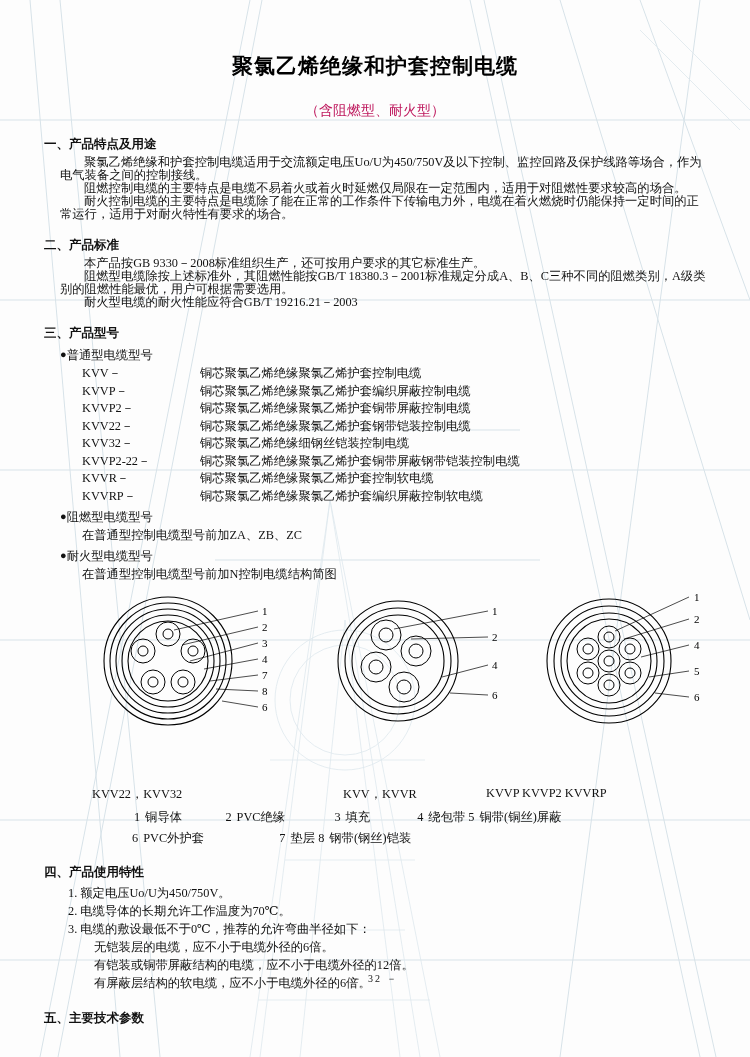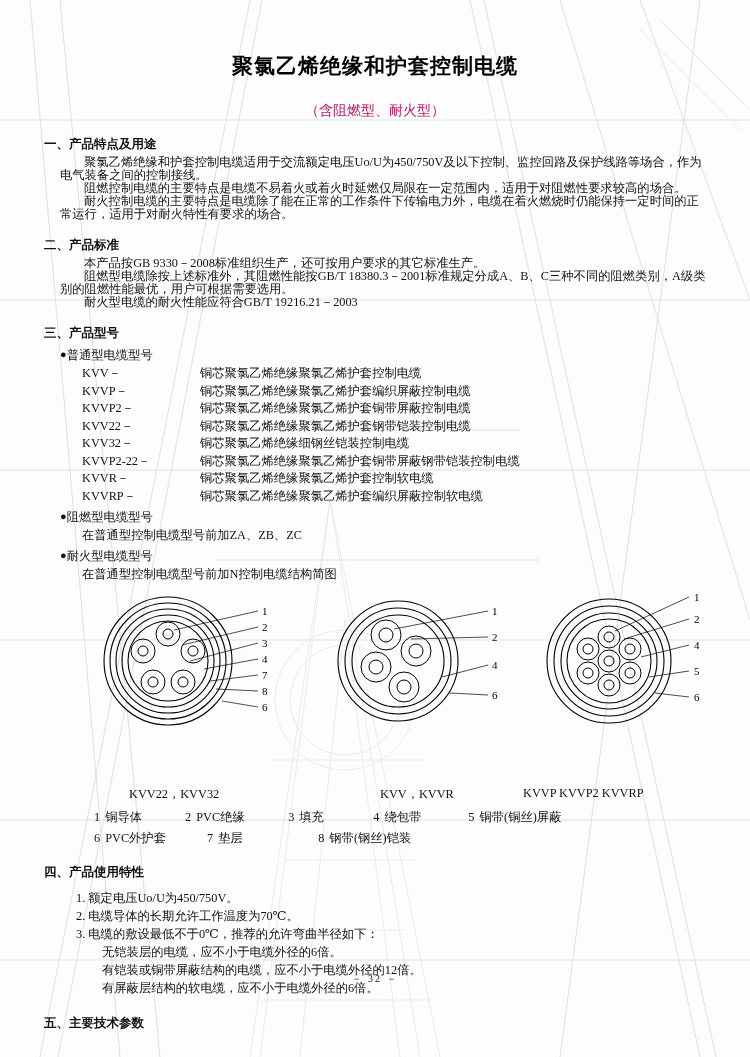--- a/index.html
+++ b/index.html
@@ -92,21 +92,21 @@
     line-height: 17.5px;
     padding: 0 0 0 0;
     vertical-align: top;
     white-space: nowrap;
   }
   table.models td.code {
     width: 112px;
     padding-right: 6px;
   }
   .numlist {
-    margin: 8px;
+    margin: 0;
     padding-left: 24px;
     font-size: 12.3px;
     line-height: 18px;
   }
   .numlist .item {
     margin: 0;
   }
   .numlist .sub {
     padding-left: 26px;
   }
@@ -122,33 +122,33 @@
   }
   .fig-caption-row {
     font-size: 12.3px;
     margin-top: 2px;
     position: relative;
     height: 20px;
   }
   .fig-caption {
     position: absolute;
     font-size: 12.3px;
-    margin-left: 37px;
   }
   .legend {
     font-size: 12.3px;
     line-height: 19px;
     padding-left: 50px;
     margin-top: 2px;
   }
   .legend .num {
     margin-right: 5px;
   }
   .legend-col {
     display: inline-block;
+    text-align: right;
   }
   .page-number {
     position: absolute;
     bottom: 71px;
     left: 0;
     right: 0;
     text-align: center;
     font-size: 10px;
     letter-spacing: 2px;
     z-index: 5;

